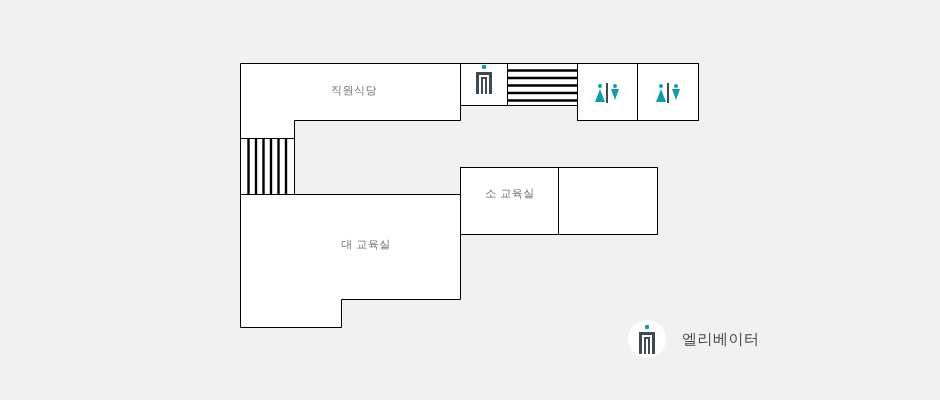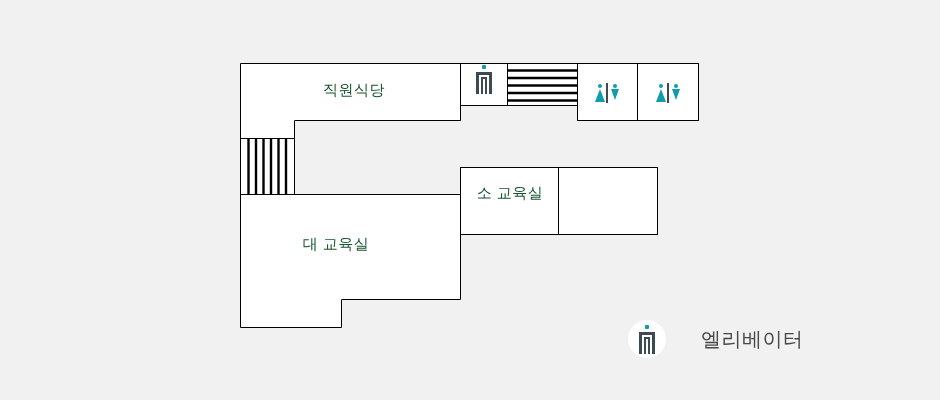--- a/index.html
+++ b/index.html
@@ -3,21 +3,21 @@
 <meta charset="utf-8">
 <style>
   html,body{margin:0;padding:0;background:#f1f1f1;}
   .stage{
     position:relative;width:940px;height:400px;background:#f1f1f1;overflow:hidden;
     font-family:"Liberation Sans","DejaVu Sans",sans-serif;
   }
   .plan-svg{position:absolute;left:0;top:0;}
   .room-label{
     position:absolute;transform:translate(-50%,-50%);
-    font-size:15px;color:#14532d;white-space:nowrap;letter-spacing:.5px;
+    font-size:11px;color:#737373;white-space:nowrap;letter-spacing:.5px;
   }
   
   .ev-icon{position:relative;width:16px;height:29px;}
   .ev-dot{position:absolute;top:0;left:6px;width:4px;height:4px;background:#0f9dab;border-radius:1px;}
   .ev-outer{position:absolute;top:7px;left:0;width:16px;height:22px;
     border:3px solid #3d4a53;border-bottom:none;box-sizing:border-box;}
   .ev-inner{position:absolute;top:12px;left:5px;width:6px;height:17px;
     border:2px solid #3d4a53;border-bottom:none;box-sizing:border-box;}
   
   .wc-icon{position:relative;width:24px;height:20px;}
@@ -25,21 +25,21 @@
   .wc-m{position:absolute;left:0;top:1px;width:10px;display:flex;flex-direction:column;align-items:center;}
   .wc-f{position:absolute;left:15px;top:1px;width:9px;display:flex;flex-direction:column;align-items:center;}
   .wc-head{width:4px;height:4px;border-radius:50%;background:#0f9dab;margin-bottom:1px;}
   .wc-body-m{width:0;height:0;border-left:5px solid transparent;border-right:5px solid transparent;border-bottom:13px solid #0f9dab;}
   .wc-body-f{width:0;height:0;border-left:4.5px solid transparent;border-right:4.5px solid transparent;border-top:11px solid #0f9dab;}
   .plan-icon{position:absolute;}
   
   .legend-item{position:absolute;display:flex;align-items:center;height:38px;}
   .legend-badge{width:38px;height:38px;border-radius:50%;background:#ffffff;
     display:flex;align-items:center;justify-content:center;flex:none;}
-  .legend-label{margin-left:35px;font-size:20px;color:#474747;letter-spacing:.5px;white-space:nowrap;}
+  .legend-label{margin-left:16px;font-size:15px;color:#474747;letter-spacing:.5px;white-space:nowrap;}
 </style>
 </head>
 <body>
 
 <div class="stage">
 
   <svg class="plan-svg" width="940" height="400" viewBox="0 0 940 400">
     <g fill="#ffffff" stroke="#000000" stroke-width="1">
       <path d="M240.5,63.5 H460.5 V120.5 H294.5 V138.5 H240.5 Z"></path>
       <rect x="460.5" y="63.5" width="47" height="42"></rect>
@@ -63,21 +63,21 @@
       <line x1="256" y1="138.5" x2="256" y2="194.5"></line>
       <line x1="263.5" y1="138.5" x2="263.5" y2="194.5"></line>
       <line x1="271" y1="138.5" x2="271" y2="194.5"></line>
       <line x1="278.5" y1="138.5" x2="278.5" y2="194.5"></line>
       <line x1="286" y1="138.5" x2="286" y2="194.5"></line>
     </g>
   </svg>
 
   <div class="room-label" style="left:354px;top:90px;">직원식당</div>
   <div class="room-label" style="left:510px;top:193px;">소 교육실</div>
-  <div class="room-label" style="left:336px;top:244px;">대 교육실</div>
+  <div class="room-label" style="left:366px;top:244px;">대 교육실</div>
 
   <div class="plan-icon ev-icon" style="left:476px;top:65px;">
     <div class="ev-dot"></div>
     <div class="ev-outer"></div>
     <div class="ev-inner"></div>
   </div>
 
   <div class="plan-icon wc-icon" style="left:595px;top:83px;">
     <div class="wc-m">
       <div class="wc-head"></div>

